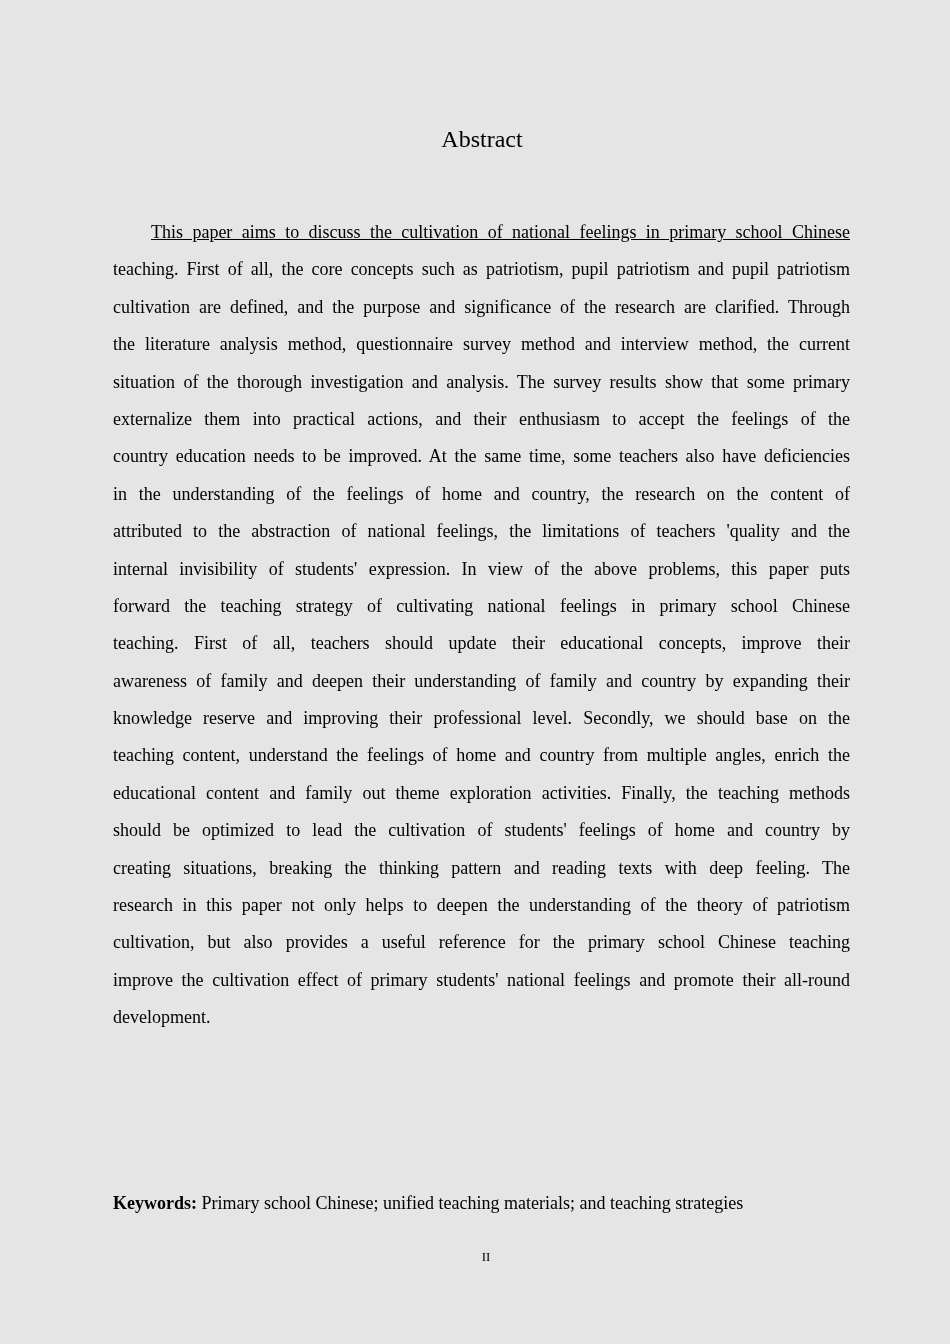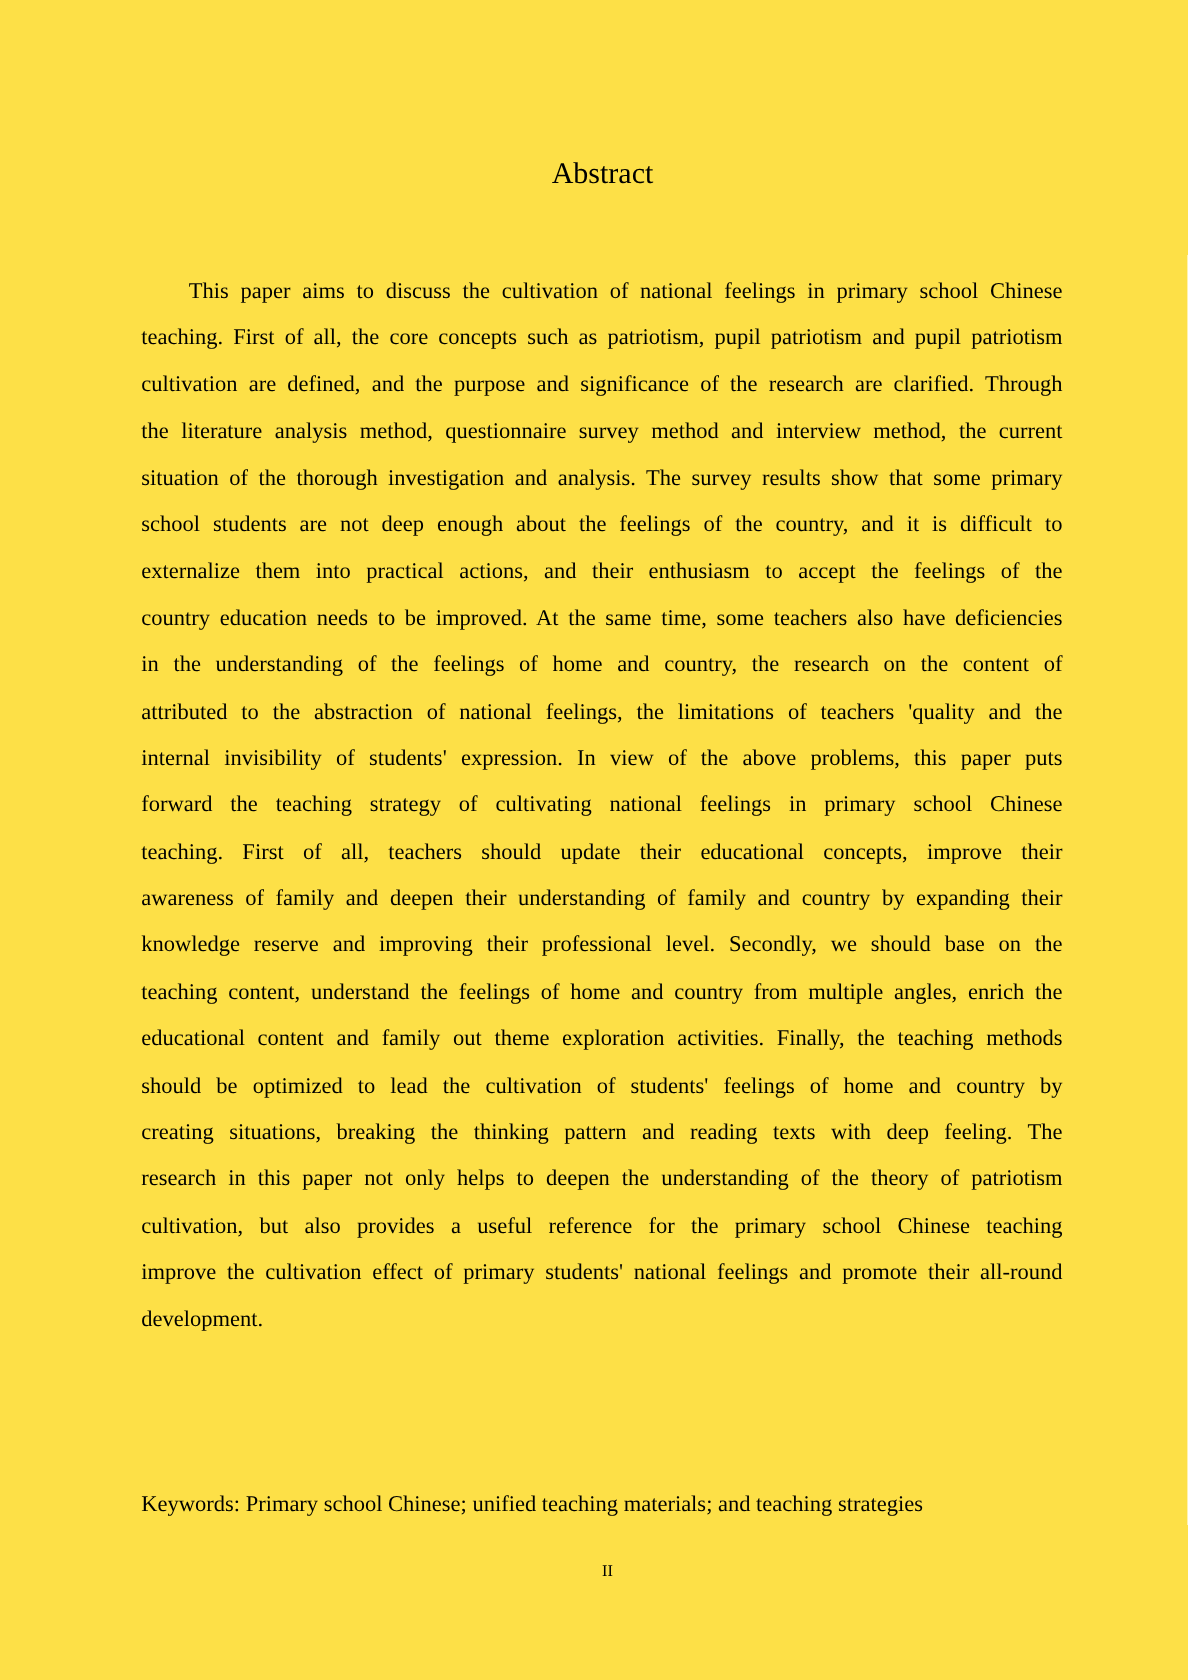--- a/index.html
+++ b/index.html
@@ -13,21 +13,21 @@
       position: relative;
       overflow: hidden;
       font-family: "Liberation Serif", "DejaVu Serif", serif;
       color: #000000;
     }
     .page {
       position: absolute;
       left: 0; top: 0;
       width: 950px;
       height: 1344px;
-      background: #fde047;
+      background: #e5e5e5;
     }
     .title {
       position: absolute;
       top: 124px;
       left: 0;
       width: 964px;
       text-align: center;
       font-size: 24px;
       line-height: 30px;
       font-weight: normal;
@@ -44,35 +44,36 @@
       display: block;
       height: 37.4px;
       line-height: 26px;
       font-size: 18px;
       white-space: nowrap;
       text-align: justify;
       text-align-last: justify;
     }
     .line.first {
       padding-left: 38px;
+      text-decoration: underline;
     }
     .line.last {
       text-align-last: left;
     }
     .keywords {
       position: absolute;
       left: 113px;
       top: 1190px;
       width: 737px;
       font-size: 18px;
       line-height: 26px;
       margin: 0;
     }
     .keywords .kw-label {
-      font-weight: normal;
+      font-weight: bold;
     }
     .page-number {
       position: absolute;
       top: 1248px;
       left: 0;
       width: 972px;
       text-align: center;
       font-size: 13px;
       line-height: 18px;
     }
@@ -83,21 +84,20 @@
 <div class="page">
 
   <h1 class="title">Abstract</h1>
 
   <div class="abstract-body">
     <span class="line first">This paper aims to discuss the cultivation of national feelings in primary school Chinese</span>
     <span class="line">teaching. First of all, the core concepts such as patriotism, pupil patriotism and pupil patriotism</span>
     <span class="line">cultivation are defined, and the purpose and significance of the research are clarified. Through</span>
     <span class="line">the literature analysis method, questionnaire survey method and interview method, the current</span>
     <span class="line">situation of the thorough investigation and analysis. The survey results show that some primary</span>
-    <span class="line">school students are not deep enough about the feelings of the country, and it is difficult to</span>
     <span class="line">externalize them into practical actions, and their enthusiasm to accept the feelings of the</span>
     <span class="line">country education needs to be improved. At the same time, some teachers also have deficiencies</span>
     <span class="line">in the understanding of the feelings of home and country, the research on the content of</span>
     <span class="line">attributed to the abstraction of national feelings, the limitations of teachers 'quality and the</span>
     <span class="line">internal invisibility of students' expression. In view of the above problems, this paper puts</span>
     <span class="line">forward the teaching strategy of cultivating national feelings in primary school Chinese</span>
     <span class="line">teaching. First of all, teachers should update their educational concepts, improve their</span>
     <span class="line">awareness of family and deepen their understanding of family and country by expanding their</span>
     <span class="line">knowledge reserve and improving their professional level. Secondly, we should base on the</span>
     <span class="line">teaching content, understand the feelings of home and country from multiple angles, enrich the</span>

